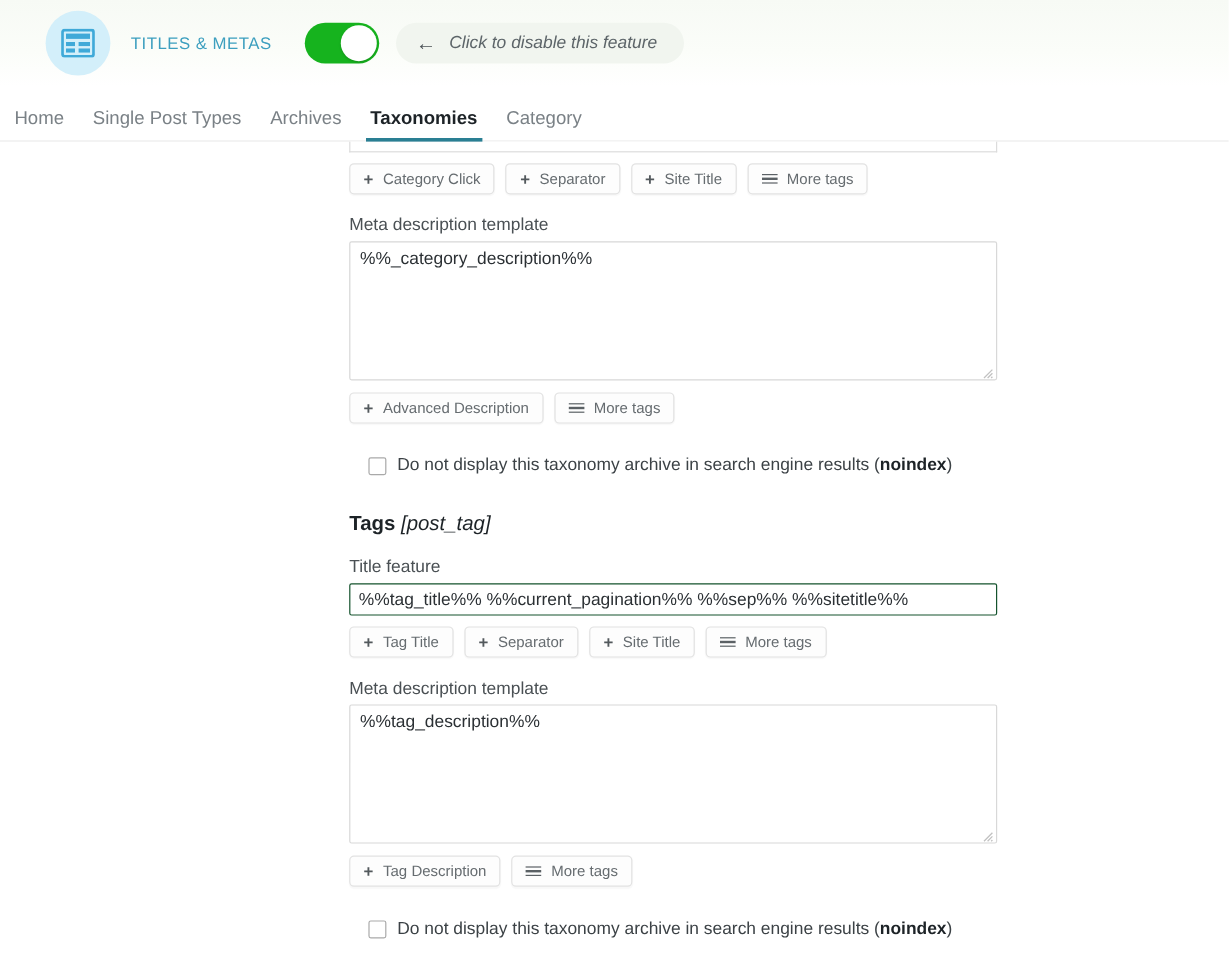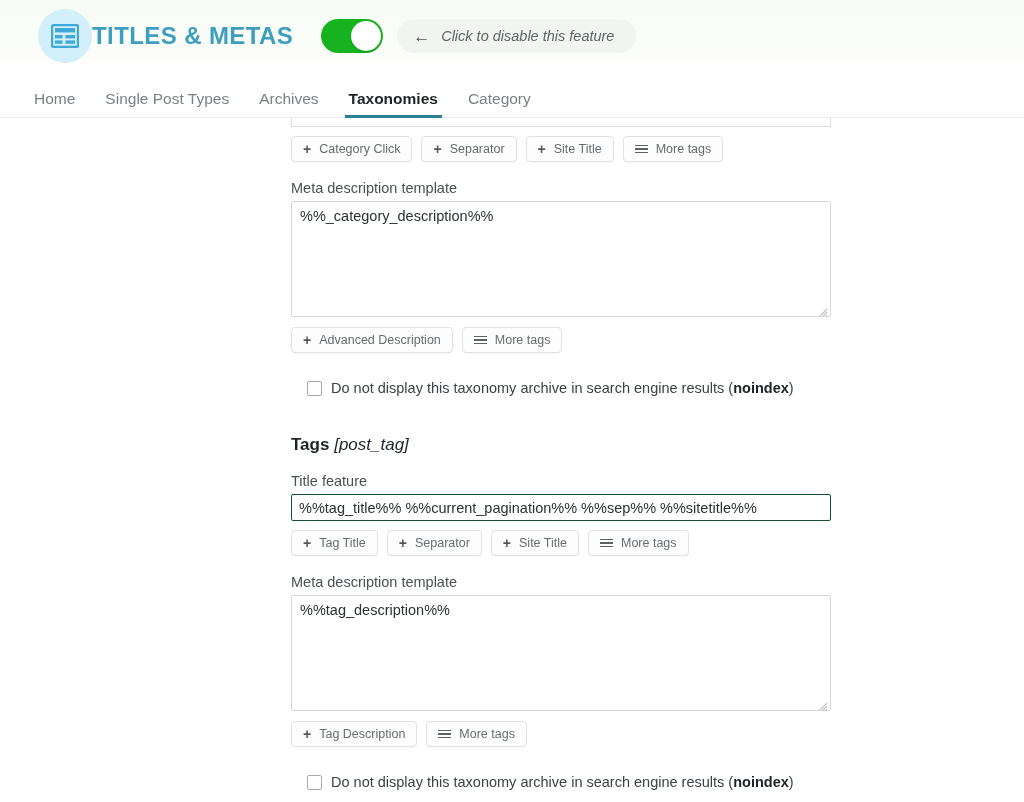--- a/index.html
+++ b/index.html
@@ -23,22 +23,23 @@
   }
   .logo-circle {
     width: 54px; height: 54px;
     border-radius: 50%;
     background: #d3effa;
     display: flex; align-items: center; justify-content: center;
     flex: 0 0 auto;
   }
   .logo-circle svg { display: block; }
   .brand-title {
-    font-size: 24px;
-    font-weight: bold;
+    margin-left: 17px;
+    font-size: 14px;
+    font-weight: normal;
     letter-spacing: 0.4px;
     color: #3d9fbf;
     white-space: nowrap;
   }
   .toggle {
     margin-left: 28px;
     width: 62px; height: 34px;
     border-radius: 17px;
     background: #16b31e;
     position: relative;
@@ -75,22 +76,22 @@
     white-space: nowrap;
   }
 
   
   .nav {
     position: relative;
     height: 46px;
     background: #ffffff;
     display: flex;
     align-items: flex-end;
-    padding-left: 34px;
-    gap: 30px;
+    padding-left: 12px;
+    gap: 24px;
   }
   .nav::after {
     content: "";
     position: absolute;
     left: 0; right: 0; bottom: 0;
     height: 1px;
     background: #ececec;
   }
   .nav-item {
     position: relative;
@@ -220,21 +221,21 @@
     cursor: pointer;
   }
   .checkrow .clabel {
     font-size: 14.5px;
     color: #3c4246;
     white-space: nowrap;
   }
   .checkrow .clabel b { font-weight: bold; color: #1d2327; }
 
   .section-title {
-    margin-top: 36px;
+    margin-top: 28px;
     font-size: 17px;
     color: #1d2327;
   }
   .section-title .st-name { font-weight: bold; }
   .section-title .st-slug { font-style: italic; font-weight: normal; }
   .mt10 { margin-top: 10px; }
   .mt4  { margin-top: 4px; }
 </style>
 </head>
 <body>

